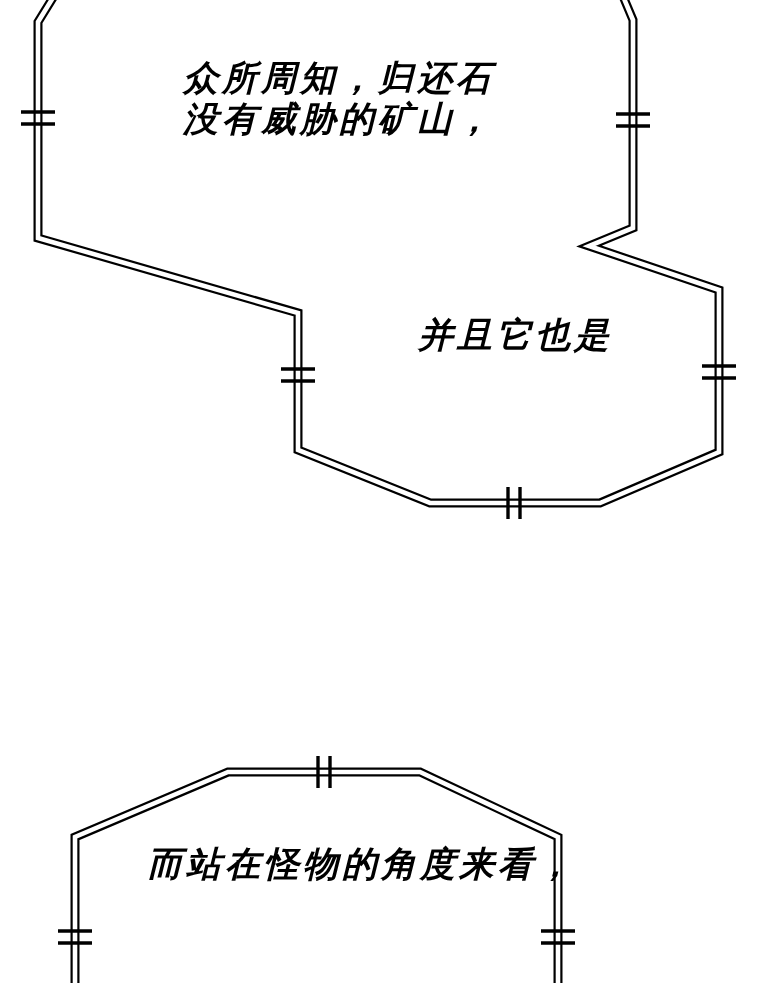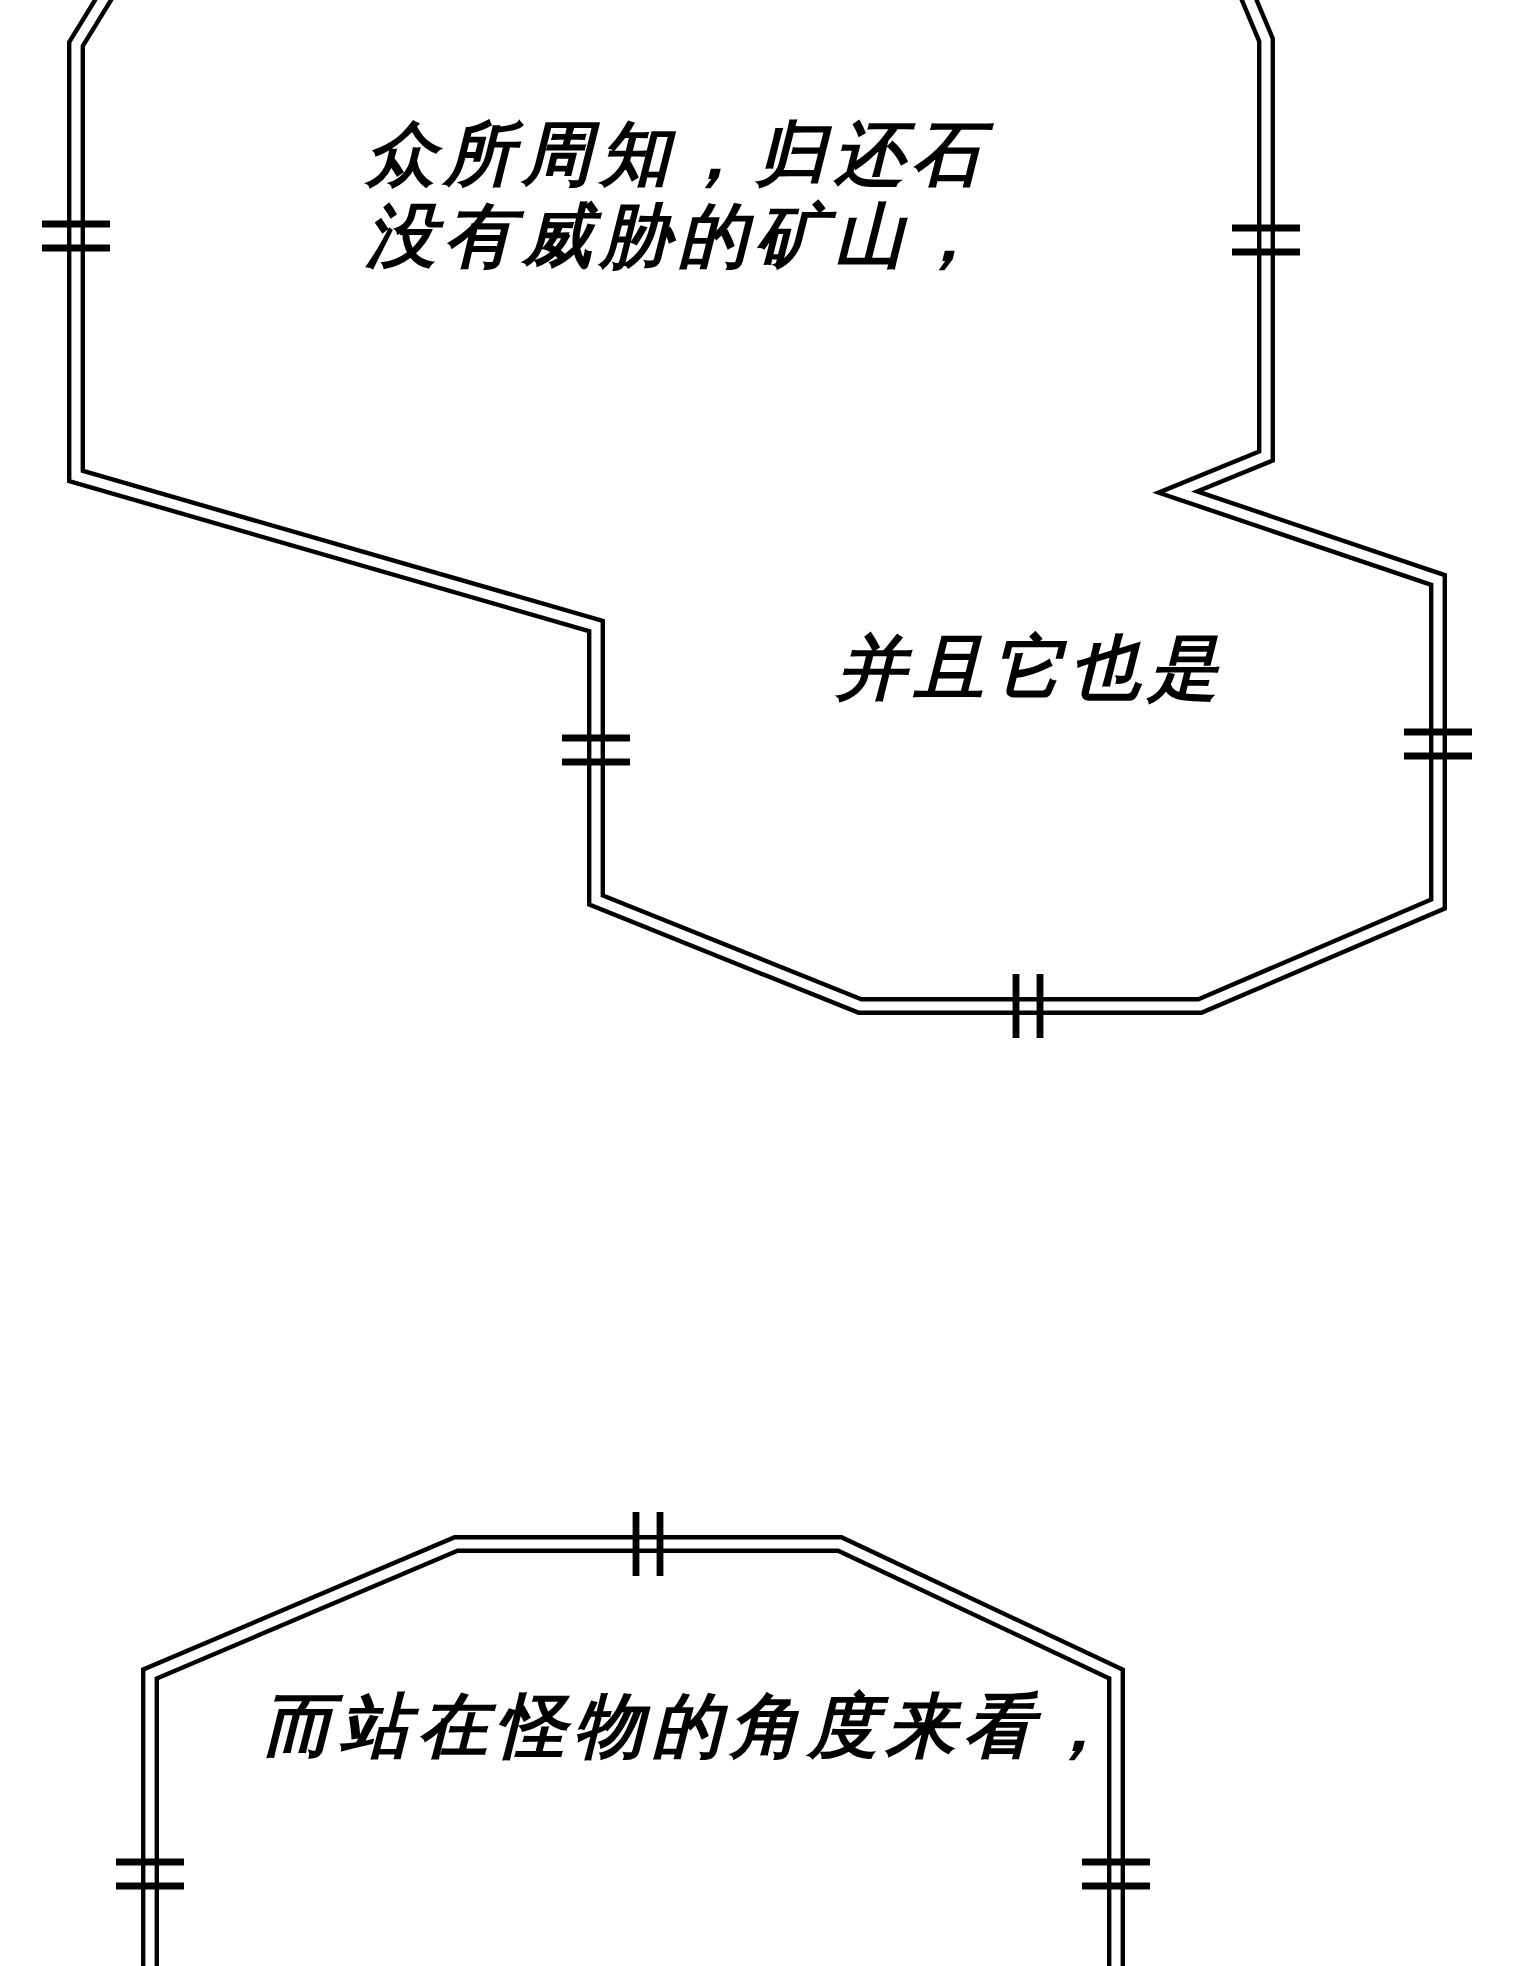--- a/index.html
+++ b/index.html
@@ -69,17 +69,17 @@
 
   <div class="speech-text" style="left:183px; top:57px;">
     <div>众所周知，归还石</div>
     <div>没有威胁的矿山，</div>
   </div>
 
   <div class="speech-text" style="left:418px; top:314px;">
     <div>并且它也是</div>
   </div>
 
-  <div class="speech-text bottom" style="left:131px; top:842px;">
+  <div class="speech-text bottom" style="left:147px; top:842px;">
     <div>而站在怪物的角度来看，</div>
   </div>
 
 </div>
 
 </body></html>

